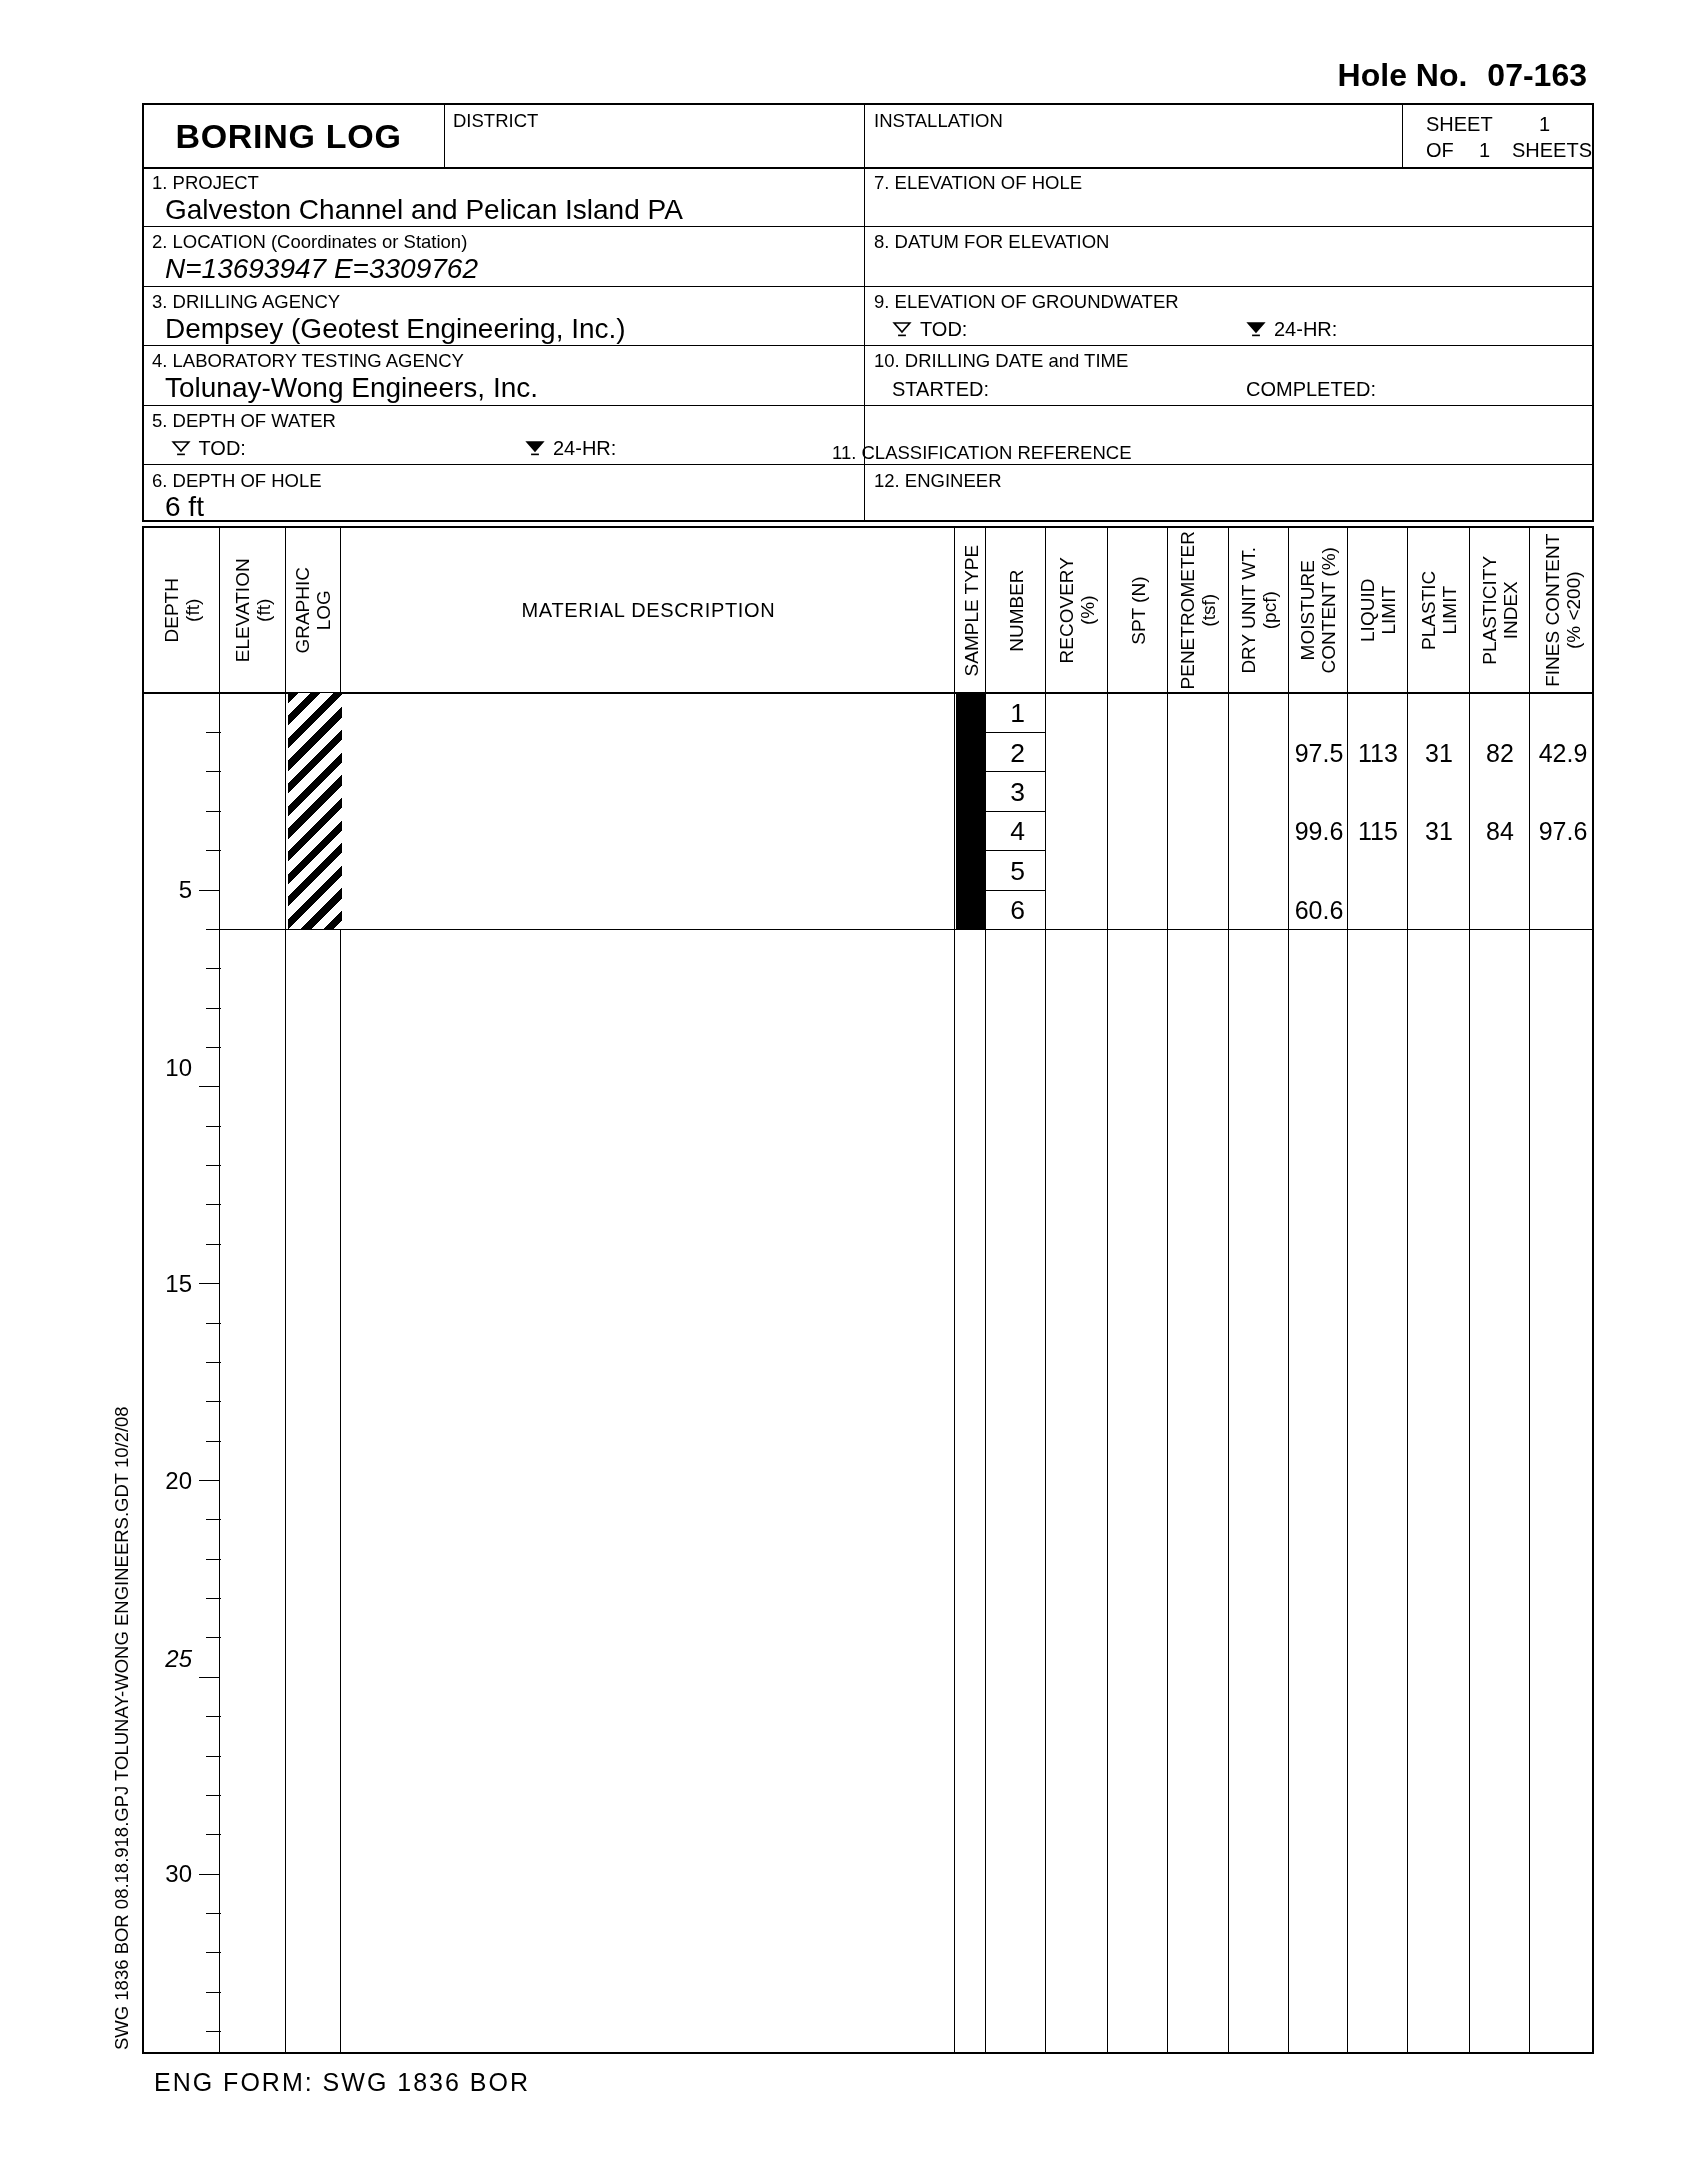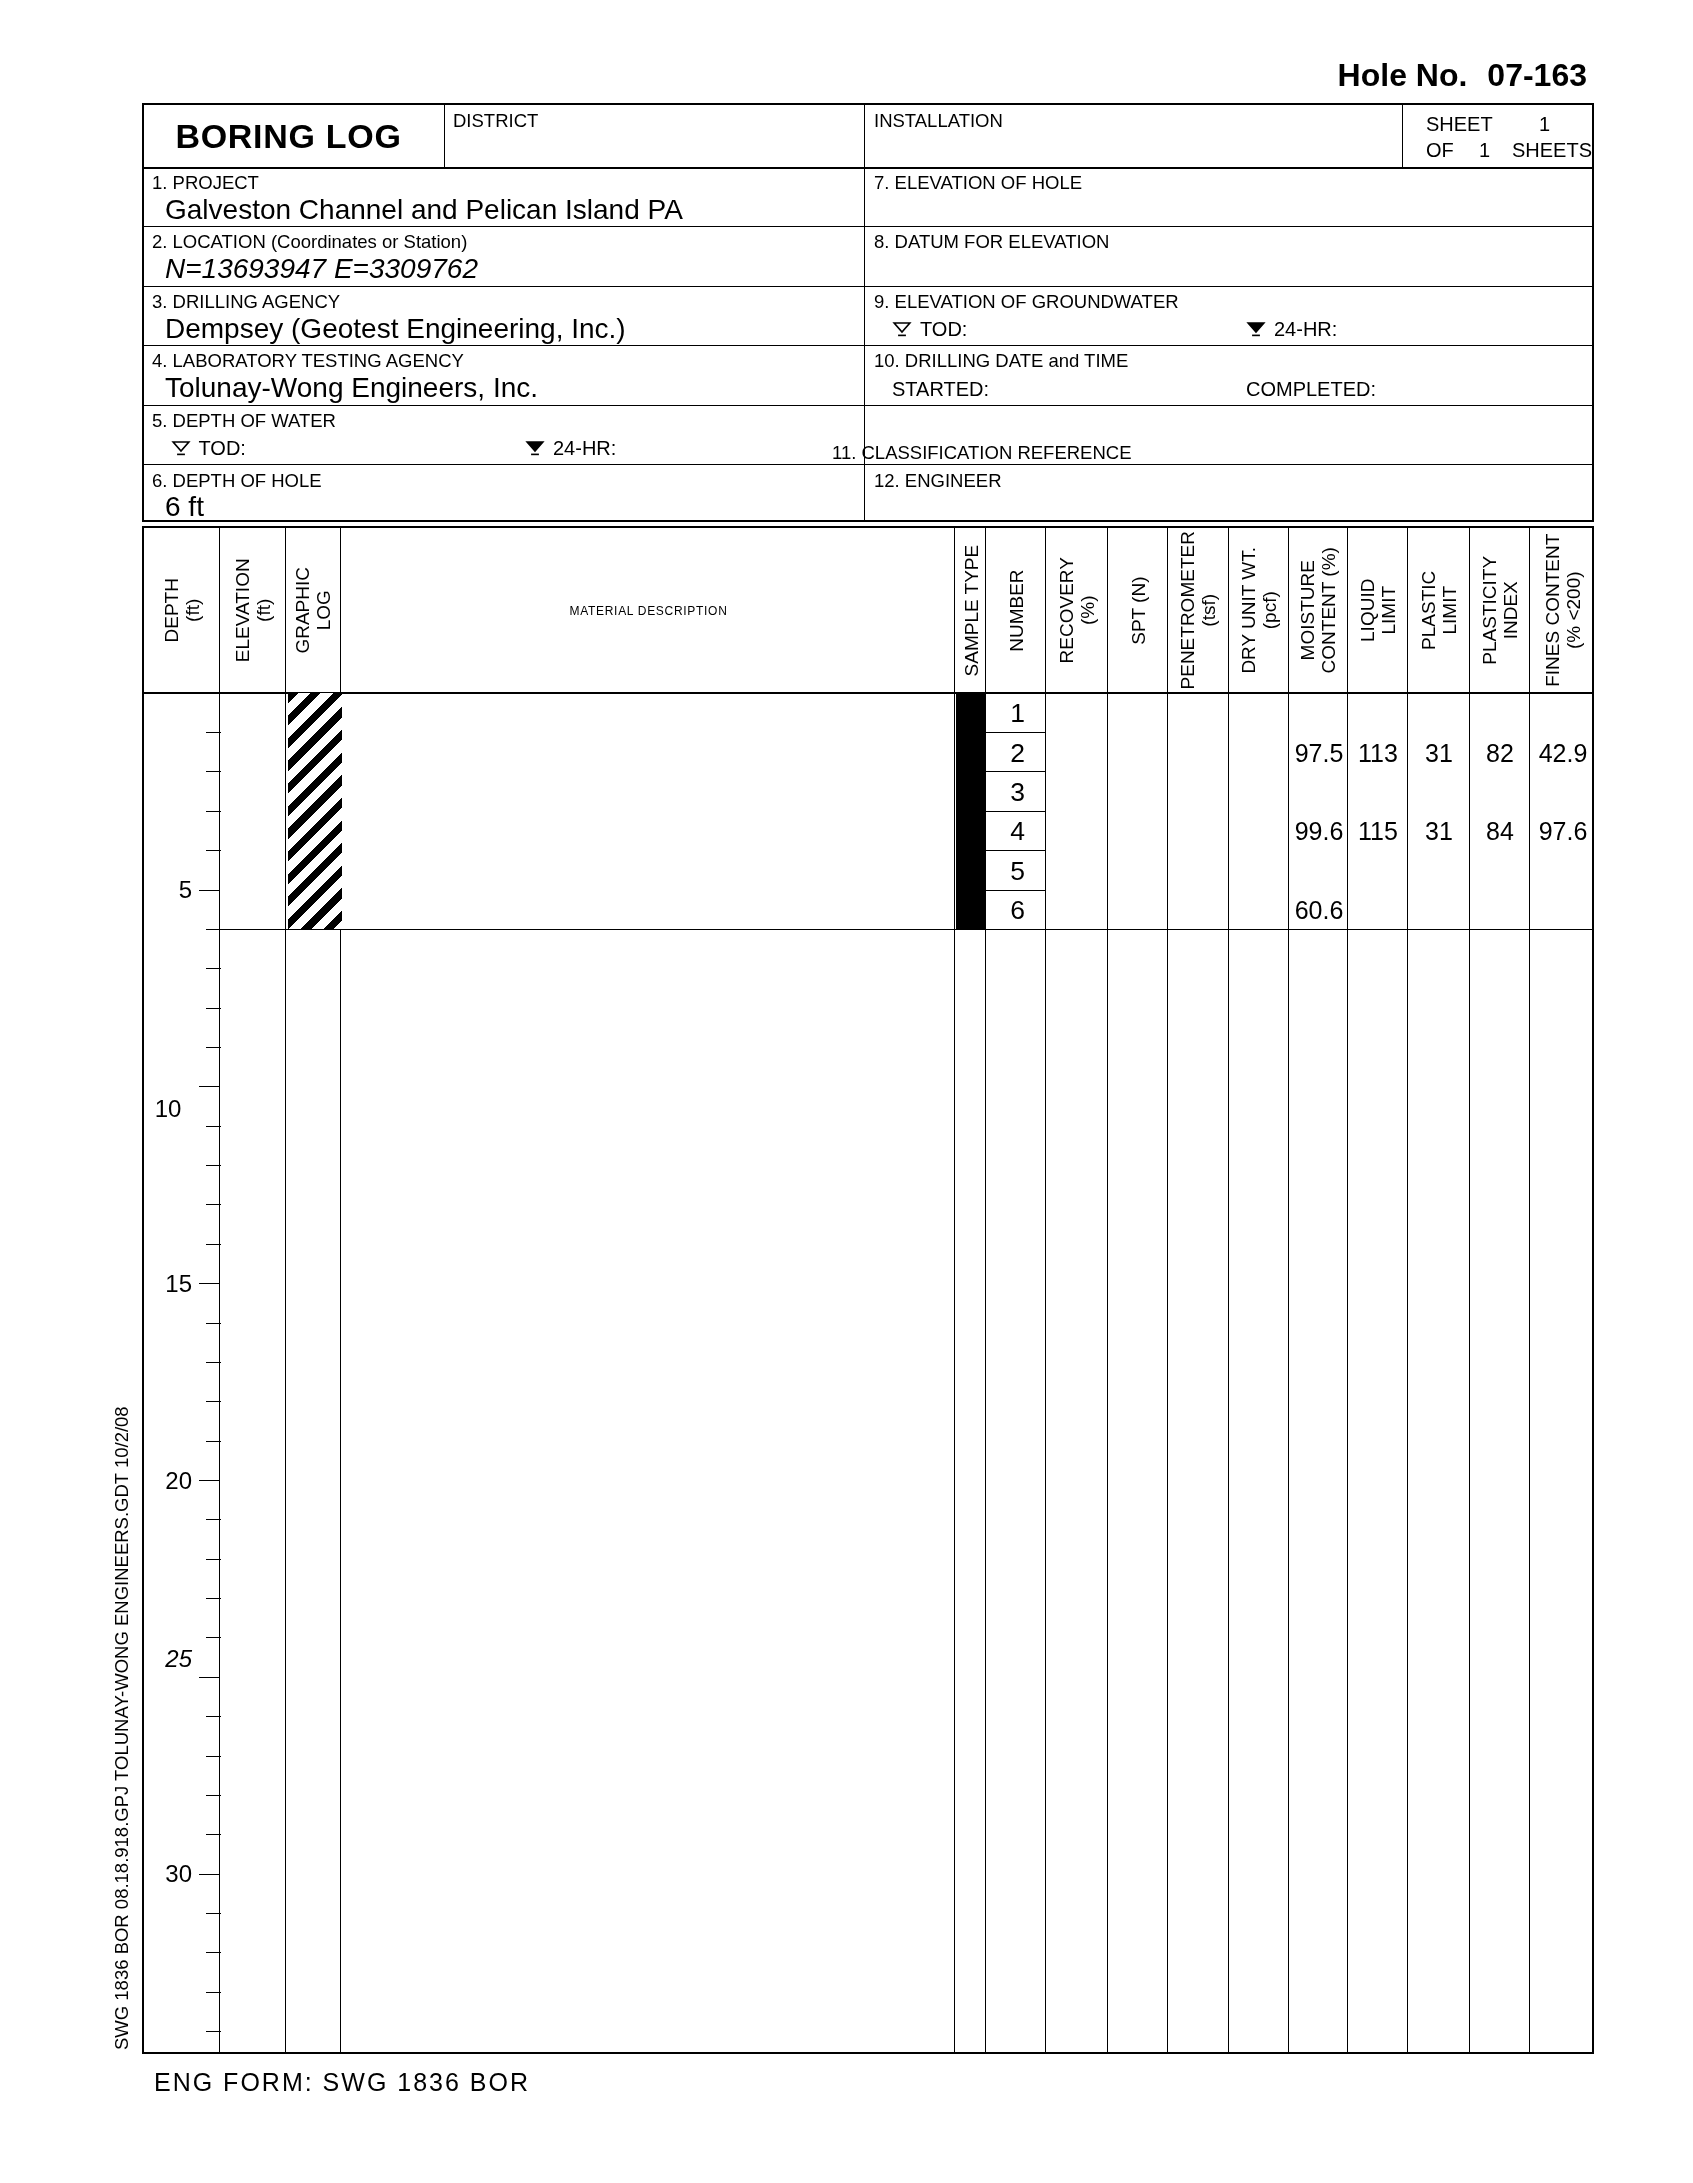--- a/index.html
+++ b/index.html
@@ -13,21 +13,21 @@
   .box{border:2px solid #000; box-sizing:border-box;}
   
   #form-header{left:142px; top:103px; width:1452px; height:419px;}
   .cell-label{position:absolute; font-size:18.5px;}
   .cell-value{position:absolute; font-size:28px;}
   .sym-row{position:absolute; display:flex; align-items:center; gap:8px; font-size:20px;}
   
   #log-table{left:142px; top:526px; width:1452px; height:1528px;}
   .hdr-cell{position:absolute; top:0; height:165px; display:flex; align-items:center; justify-content:center; overflow:visible;}
   .hdr-rot{transform:rotate(-90deg); width:159px; text-align:center; font-size:19px; line-height:1.12; white-space:pre-line; flex:0 0 auto;}
-  .hdr-horiz{font-size:12px; text-align:right; letter-spacing:0.7px;}
+  .hdr-horiz{font-size:20px; text-align:right; letter-spacing:0.7px;}
   .tick{position:absolute; left:62px; width:14.6px; height:1.3px; background:#000;}
   .tick.major{left:55px; width:21px;}
   .tick-label{position:absolute; left:0; width:48px; text-align:right; font-size:24px; line-height:24px;}
   .sample-number{position:absolute; left:844px; width:59px; height:40px; line-height:40px; text-align:center; font-size:26.5px;}
   .num-sep{position:absolute; left:842px; width:60px; height:1.3px; background:#000;}
   .lab-value{position:absolute; width:60px; height:40px; line-height:40px; text-align:center; font-size:25px;}
   #hatch{position:absolute; left:144px; top:165px; width:54px; height:236px;
     background:repeating-linear-gradient(135deg,#000 0 7.3px,#fff 7.3px 16px);}
   #sample-bar{position:absolute; left:812px; top:165px; width:30px; height:236px; background:#000;}
   #material-desc{position:absolute; left:213px; top:171px; line-height:1.25;}
@@ -219,21 +219,21 @@
         <div class="tick" style="top: 243px;"></div>
         <div class="tick" style="top: 283px;"></div>
         <div class="tick" style="top: 322px;"></div>
         <div class="tick major" style="top: 362px;"></div>
         <div class="tick-label" style="top: 350px;">5</div>
         <div class="tick" style="top: 401px;"></div>
         <div class="tick" style="top: 440px;"></div>
         <div class="tick" style="top: 480px;"></div>
         <div class="tick" style="top: 519px;"></div>
         <div class="tick major" style="top: 558px;"></div>
-        <div class="tick-label" style="top: 569px; text-align: center;">10</div>
+        <div class="tick-label" style="top: 528px;">10</div>
         <div class="tick" style="top: 598px;"></div>
         <div class="tick" style="top: 637px;"></div>
         <div class="tick" style="top: 676px;"></div>
         <div class="tick" style="top: 716px;"></div>
         <div class="tick major" style="top: 755px;"></div>
         <div class="tick-label" style="top: 744px;">15</div>
         <div class="tick" style="top: 795px;"></div>
         <div class="tick" style="top: 834px;"></div>
         <div class="tick" style="top: 873px;"></div>
         <div class="tick" style="top: 913px;"></div>

